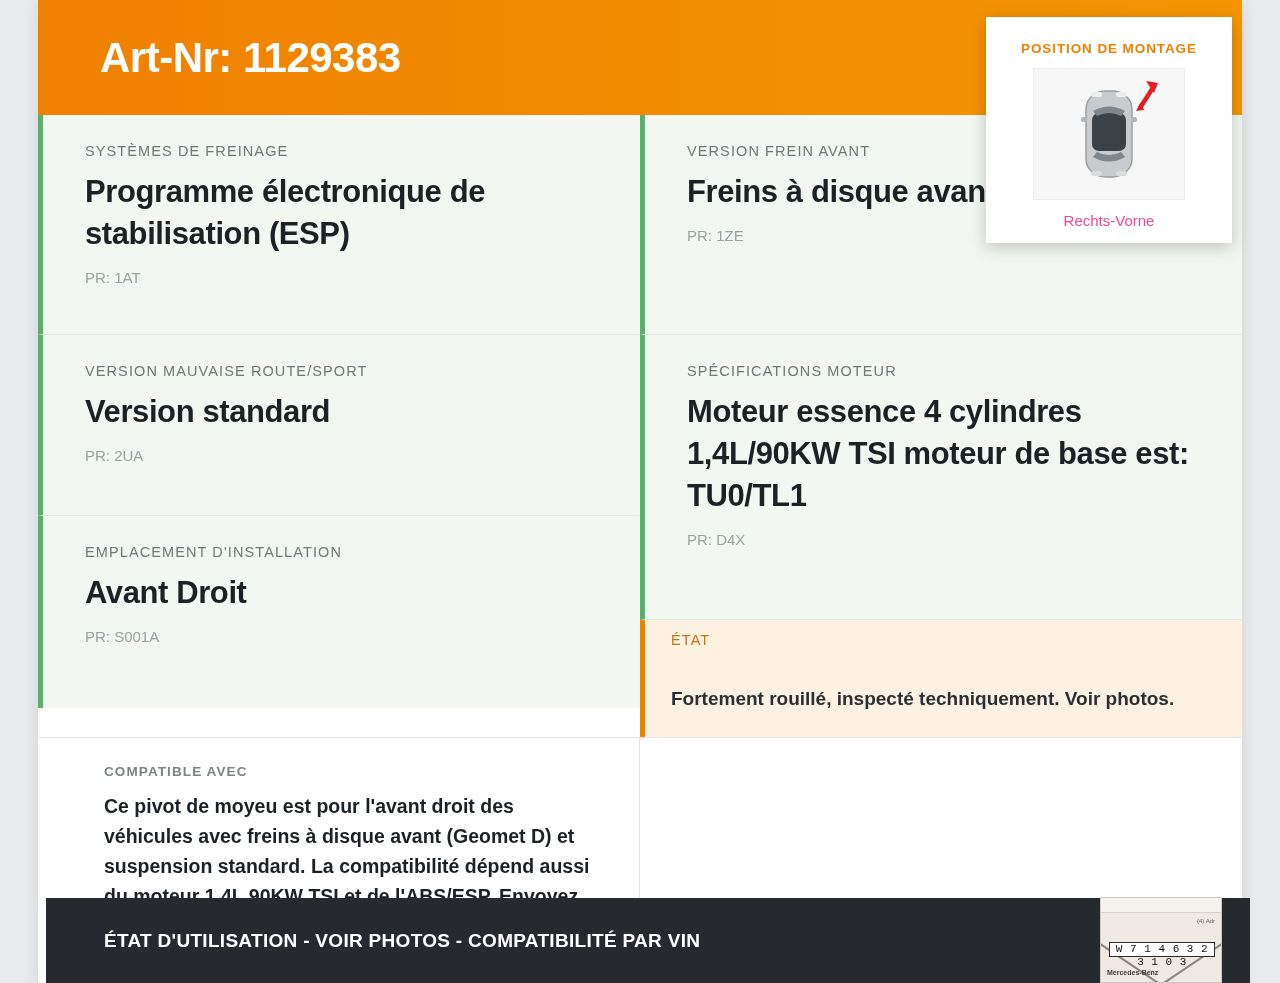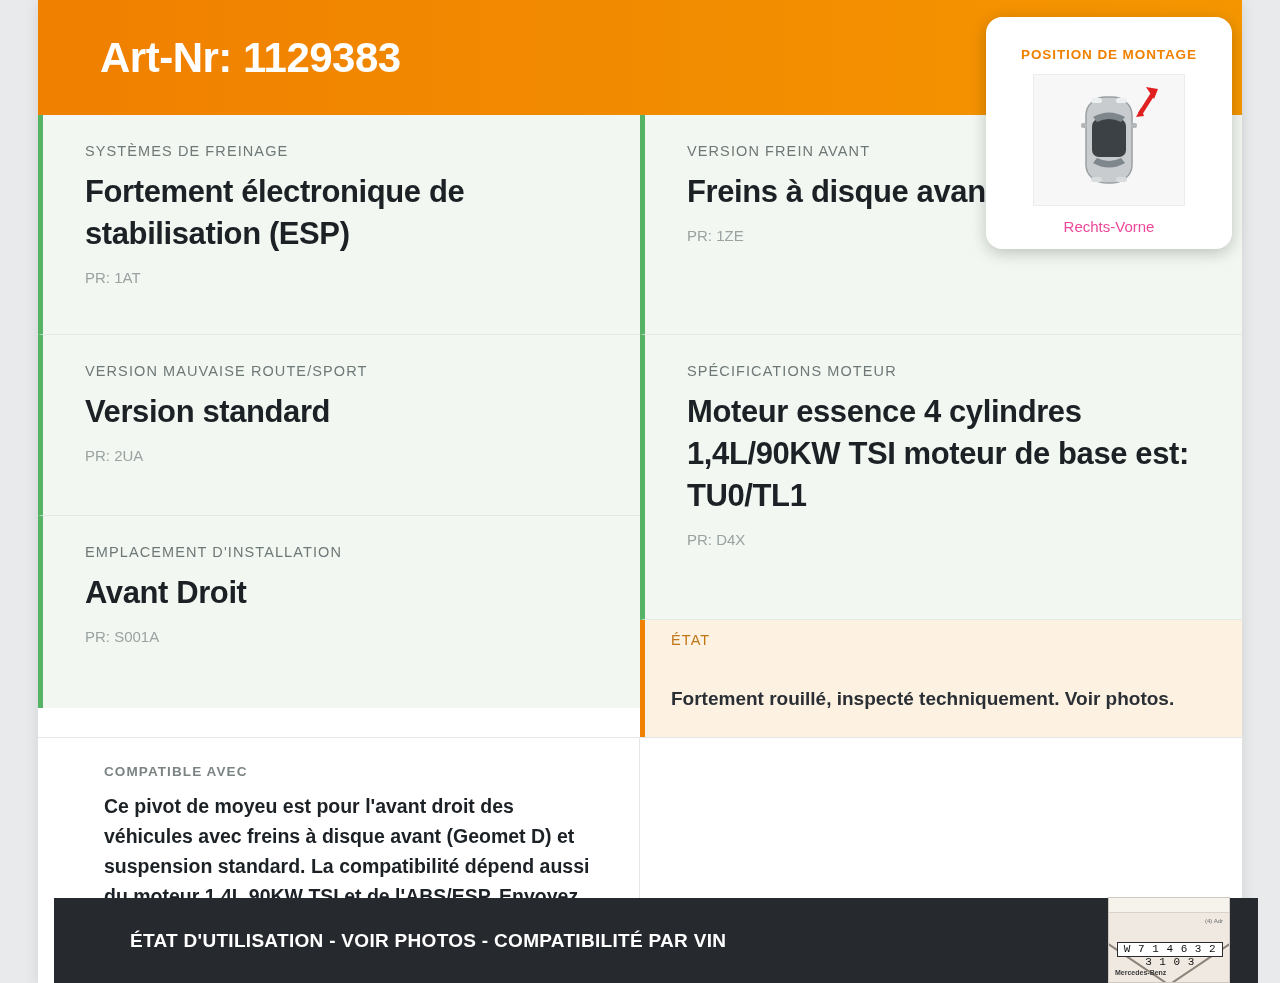--- a/index.html
+++ b/index.html
@@ -133,28 +133,28 @@
     font-size: 19.5px;
     line-height: 1.55;
     font-weight: bold;
     color: #1c2126;
   }
   .compat-spacer { width: 50%; }
 
   
   .footer {
     position: absolute;
-    left: 16px;
+    left: 8px;
     bottom: 0;
     width: 100%;
     height: 85px;
     background: #26292e;
     display: flex;
     align-items: center;
-    padding-left: 76px;
+    padding-left: 58px;
     box-sizing: border-box;
   }
   .footer-text {
     color: #ffffff;
     font-size: 19px;
     font-weight: bold;
     letter-spacing: 0.3px;
   }
 
   
@@ -199,23 +199,23 @@
     font-size: 6px; color: #6a6a6a;
   }
 
   
   .mount-card {
     position: absolute;
     right: 10px;
     top: 17px;
     width: 246px;
     background: #ffffff;
-    border-radius: 16px;
+    border-radius: 0;
     box-shadow: 0 4px 16px rgba(0,0,0,0.22);
-    padding: 30px 16px 14px 16px;
+    padding: 24px 16px 14px 16px;
     box-sizing: border-box;
     text-align: center;
     z-index: 10;
   }
   .mount-title {
     font-size: 13.5px;
     font-weight: bold;
     letter-spacing: 0.9px;
     color: #f08000;
     text-transform: uppercase;
@@ -274,21 +274,21 @@
     </div>
     <div class="mount-caption">Rechts-Vorne</div>
   </div>
 
   <div class="grid">
 
     <div class="col col-left">
 
       <div class="cell h-freinage">
         <div class="cell-label">SYSTÈMES DE FREINAGE</div>
-        <div class="cell-value">Fortement électronique de stabilisation (ESP)</div>
+        <div class="cell-value">Programme électronique de stabilisation (ESP)</div>
         <div class="cell-pr">PR: 1AT</div>
       </div>
 
       <div class="cell h-version">
         <div class="cell-label">VERSION MAUVAISE ROUTE/SPORT</div>
         <div class="cell-value">Version standard</div>
         <div class="cell-pr">PR: 2UA</div>
       </div>
 
       <div class="cell h-emplace">

